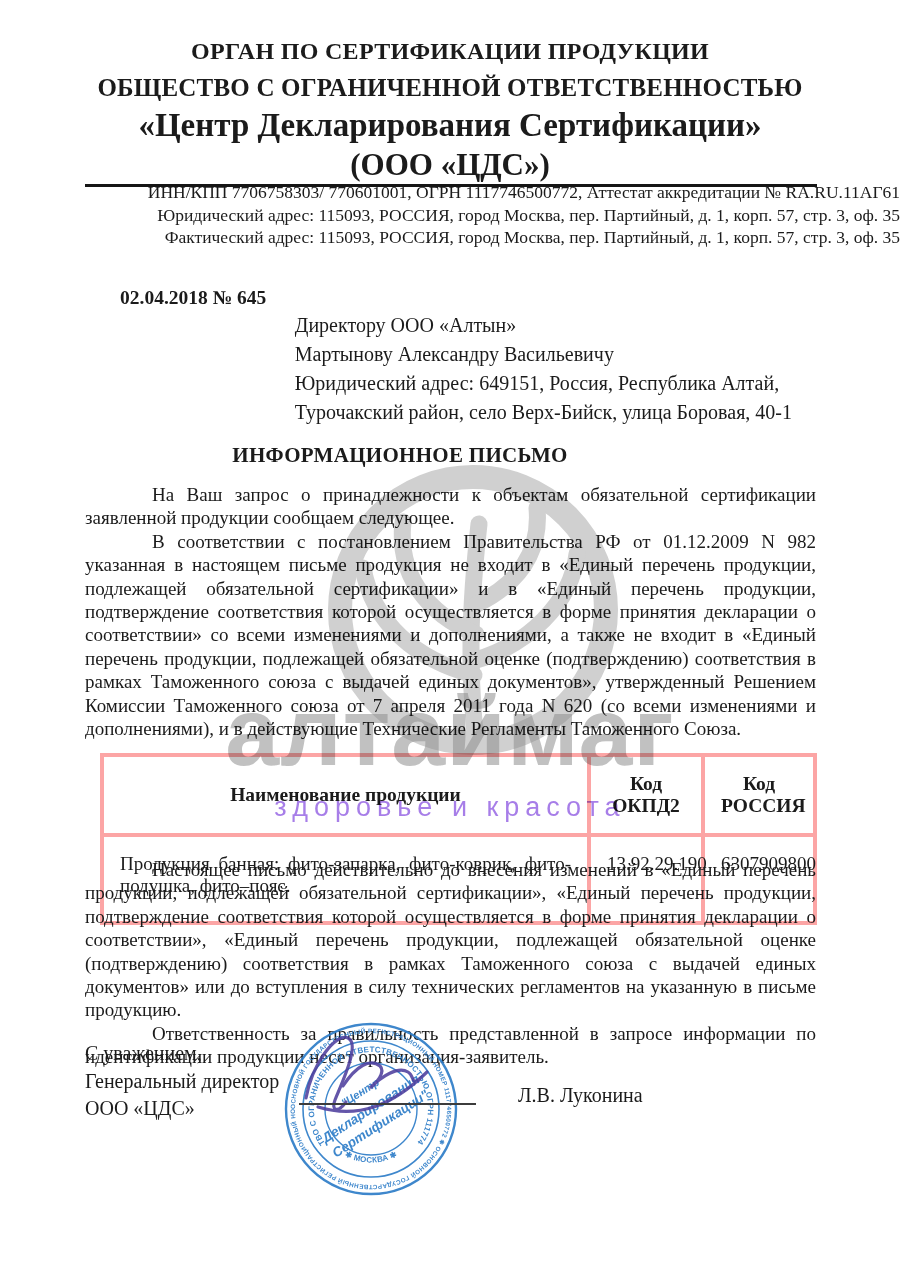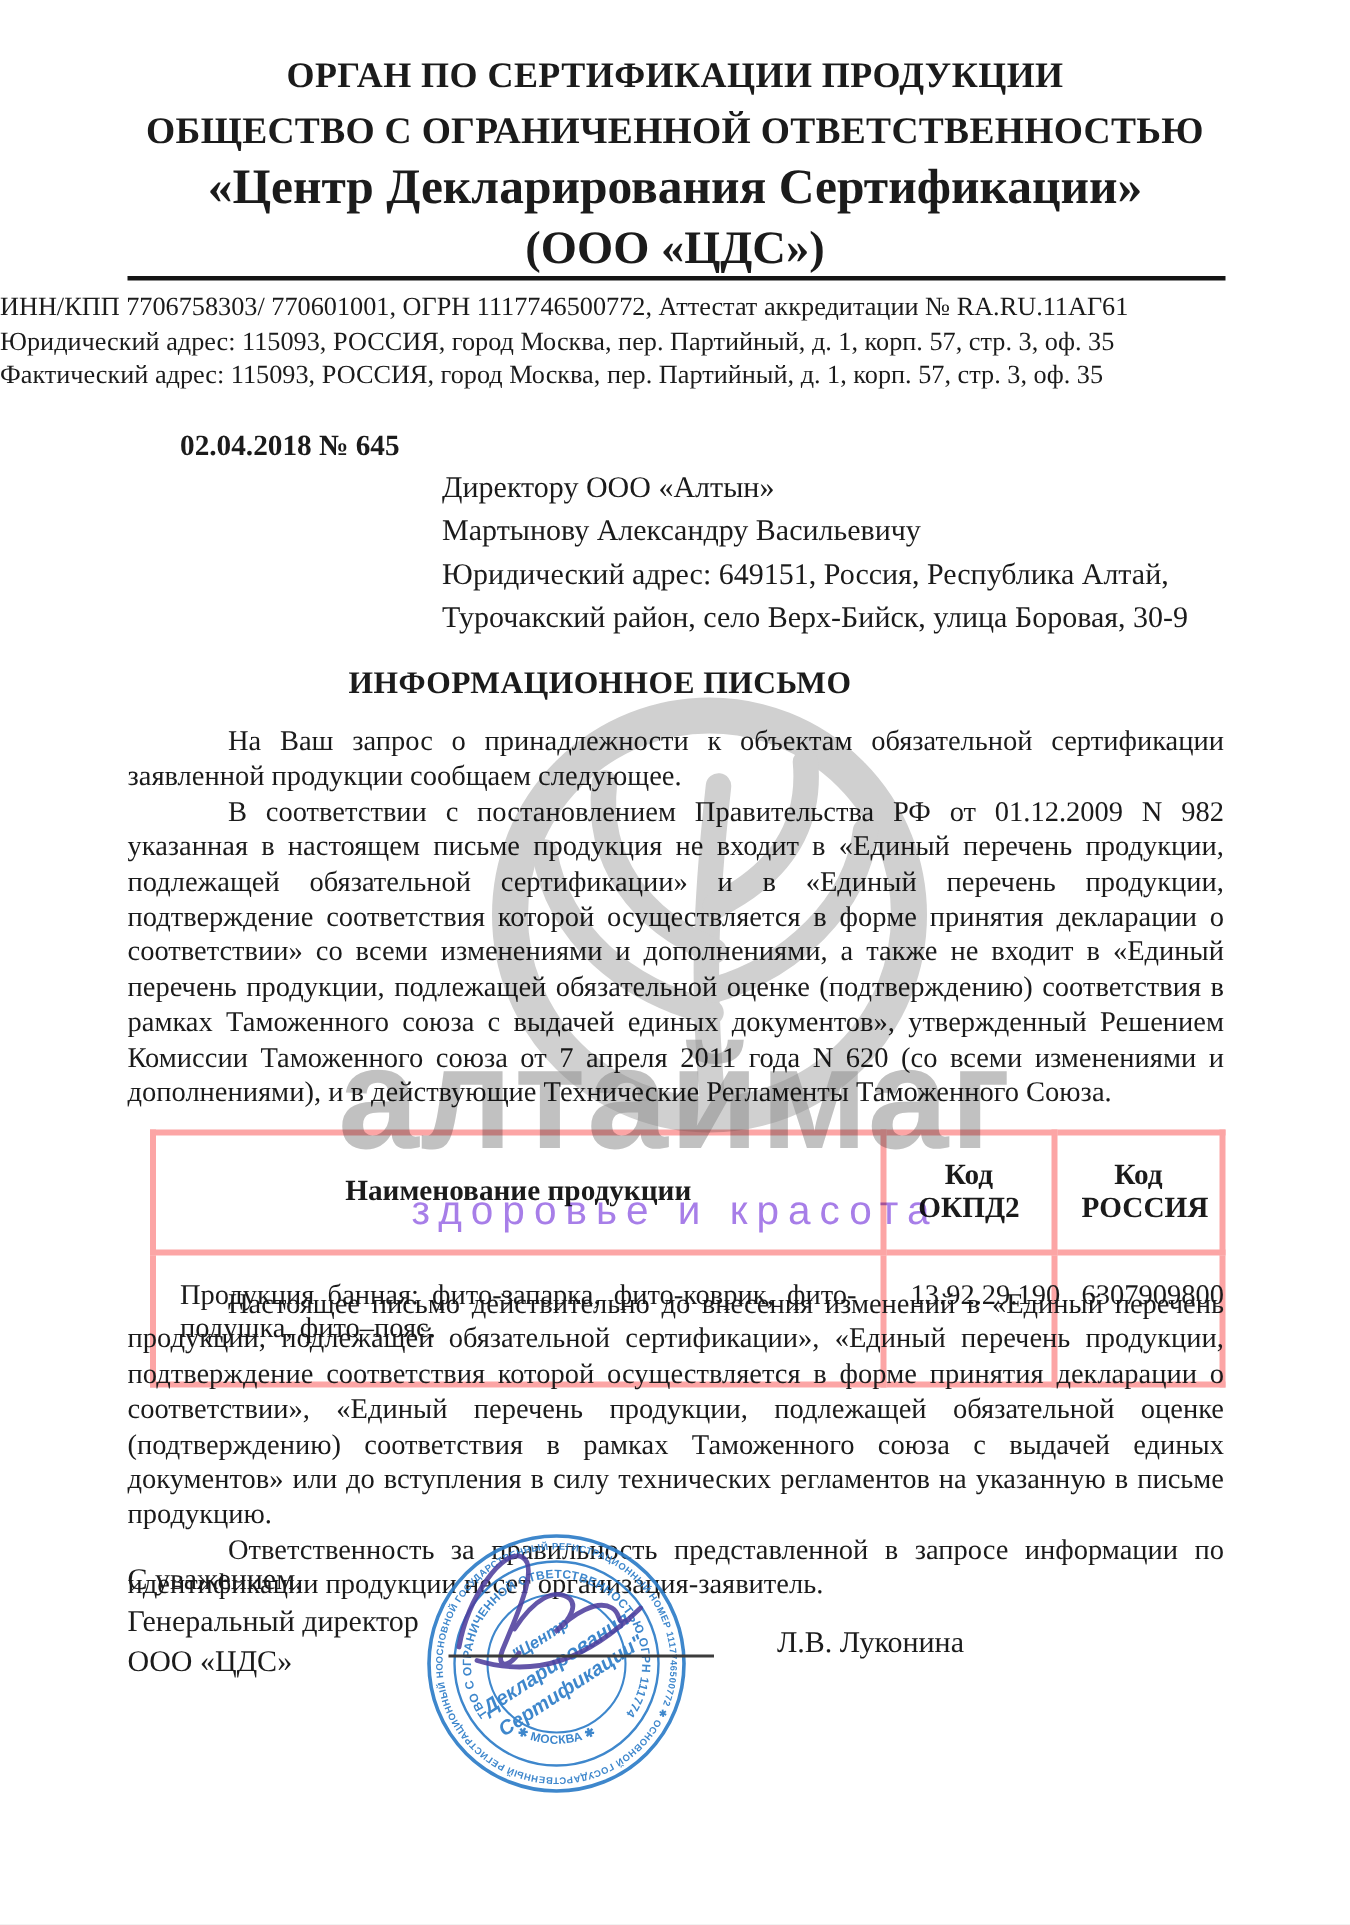--- a/index.html
+++ b/index.html
@@ -8,21 +8,21 @@
     font-family:"Liberation Serif",serif;color:#1b1b1b;overflow:hidden;
     margin:0 auto;
   }
   
   .org-header{position:absolute;top:38px;left:0;width:900px;text-align:center;font-weight:bold;}
   .org-h1{font-size:24px;letter-spacing:.3px;}
   .org-h2{font-size:25px;margin-top:9px;letter-spacing:.2px;}
   .org-h3{font-size:33px;margin-top:5px;}
   .org-h4{font-size:31px;margin-top:3px;}
   .rule{position:absolute;left:85px;top:184px;width:732px;height:3px;background:#151515;}
-  .contact{position:absolute;top:193px;left:0;width:900px;text-align:left;font-size:17.5px;line-height:22.5px;}
+  .contact{position:absolute;top:181px;left:0;width:900px;text-align:right;font-size:17.5px;line-height:22.5px;}
   
   .ref-number{position:absolute;left:120px;top:287px;font-size:19.5px;font-weight:bold;}
   .addressee{position:absolute;top:311px;right:108px;text-align:left;font-size:20px;line-height:29px;}
   
   .letter-title{position:absolute;top:443px;left:0;width:800px;text-align:center;font-weight:bold;font-size:21px;letter-spacing:.3px;}
   .bodyblock{position:absolute;left:85px;width:731px;font-size:19px;line-height:23.4px;text-align:justify;}
   .bodyblock p{margin:0;text-indent:67px;}
   #block1{top:483px;}
   #block2{top:858px;}
   
@@ -71,21 +71,21 @@
     <div>ИНН/КПП  7706758303/ 770601001, ОГРН 1117746500772, Аттестат аккредитации № RA.RU.11АГ61</div>
     <div>Юридический адрес: 115093, РОССИЯ, город Москва, пер. Партийный, д. 1, корп. 57, стр. 3, оф. 35</div>
     <div>Фактический адрес: 115093, РОССИЯ, город Москва, пер. Партийный, д. 1, корп. 57, стр. 3, оф. 35</div>
   </div>
 
   <div class="ref-number">02.04.2018 № 645</div>
   <div class="addressee">
     <div>Директору ООО «Алтын»</div>
     <div>Мартынову Александру Васильевичу</div>
     <div>Юридический адрес: 649151, Россия, Республика Алтай,</div>
-    <div>Турочакский район, село Верх-Бийск, улица Боровая, 30-9</div>
+    <div>Турочакский район, село Верх-Бийск, улица Боровая, 40-1</div>
   </div>
 
   <div class="letter-title">ИНФОРМАЦИОННОЕ ПИСЬМО</div>
 
   <div class="bodyblock" id="block1">
     <p>На Ваш запрос о принадлежности к объектам обязательной сертификации заявленной продукции сообщаем следующее.</p>
     <p>В соответствии с постановлением Правительства РФ от 01.12.2009 N 982 указанная в настоящем письме продукция не входит в «Единый перечень продукции, подлежащей обязательной сертификации» и в «Единый перечень продукции, подтверждение соответствия которой осуществляется в форме принятия декларации о соответствии» со всеми изменениями и дополнениями, а также не входит в «Единый перечень продукции, подлежащей обязательной оценке (подтверждению) соответствия в рамках Таможенного союза с выдачей единых документов», утвержденный Решением Комиссии Таможенного союза от 7 апреля 2011 года N 620 (со всеми изменениями и дополнениями), и в действующие Технические Регламенты Таможенного Союза.</p>
   </div>
 
   <table class="prod-table">

